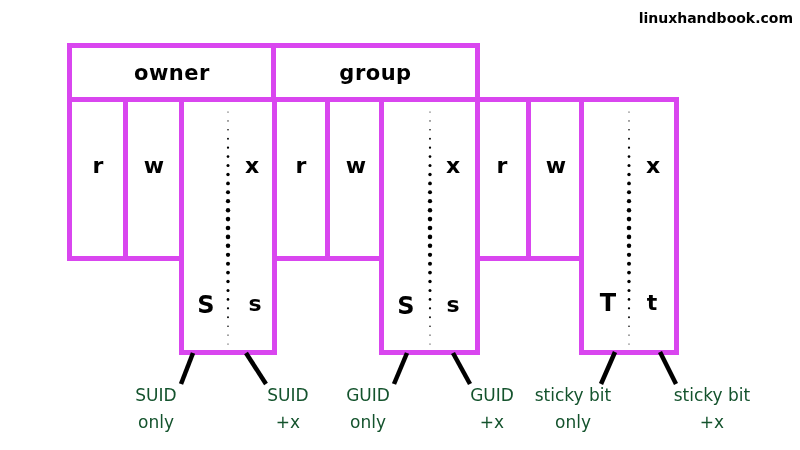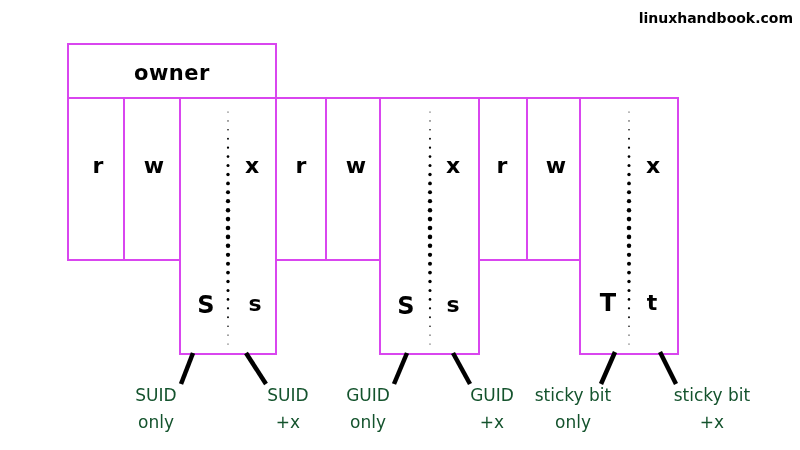--- a/index.html
+++ b/index.html
@@ -5,21 +5,21 @@
   html,body{margin:0;padding:0;background:#ffffff;}
   .canvas{
     position:relative;width:800px;height:450px;background:#ffffff;overflow:hidden;
     font-family:"DejaVu Sans","Liberation Sans",sans-serif;color:#000;
   }
   .watermark{
     position:absolute;top:10px;right:7px;font-size:14px;font-weight:700;
     letter-spacing:0px;color:#000;
   }
   .box{
-    position:absolute;background:#ffffff;border:2px solid #d946ef;box-sizing:border-box;
+    position:absolute;background:#ffffff;border:5px solid #d946ef;box-sizing:border-box;
   }
   .hdr{display:flex;align-items:center;justify-content:center;}
   .hdr span{font-size:21px;font-weight:700;letter-spacing:0.5px;}
   .glyph{
     position:absolute;transform:translate(-50%,-50%);
     font-size:22px;font-weight:600;line-height:1;z-index:5;
   }
   .glyph.big{font-size:24px;}
   svg.overlay{position:absolute;left:0;top:0;z-index:4;pointer-events:none;}
   .caption{
@@ -30,20 +30,23 @@
 </style>
 </head>
 <body>
 
 <div class="canvas">
 
   <div class="watermark">linuxhandbook.com</div>
 
   <div class="box hdr" style="left:67px;top:43px;width:210px;height:60px">
     <span>owner</span>
+  </div>
+  <div class="box hdr" style="left:271px;top:43px;width:209px;height:60px">
+    <span>group</span>
   </div>
 
   <div class="box" style="left:67px;top:97px;width:62px;height:164px"></div>
   <div class="box" style="left:123px;top:97px;width:62px;height:164px"></div>
   <div class="box" style="left:271px;top:97px;width:60px;height:164px"></div>
   <div class="box" style="left:325px;top:97px;width:60px;height:164px"></div>
   <div class="box" style="left:474px;top:97px;width:58px;height:164px"></div>
   <div class="box" style="left:526px;top:97px;width:59px;height:164px"></div>
 
   <div class="box" style="left:179px;top:97px;width:98px;height:258px"></div>

